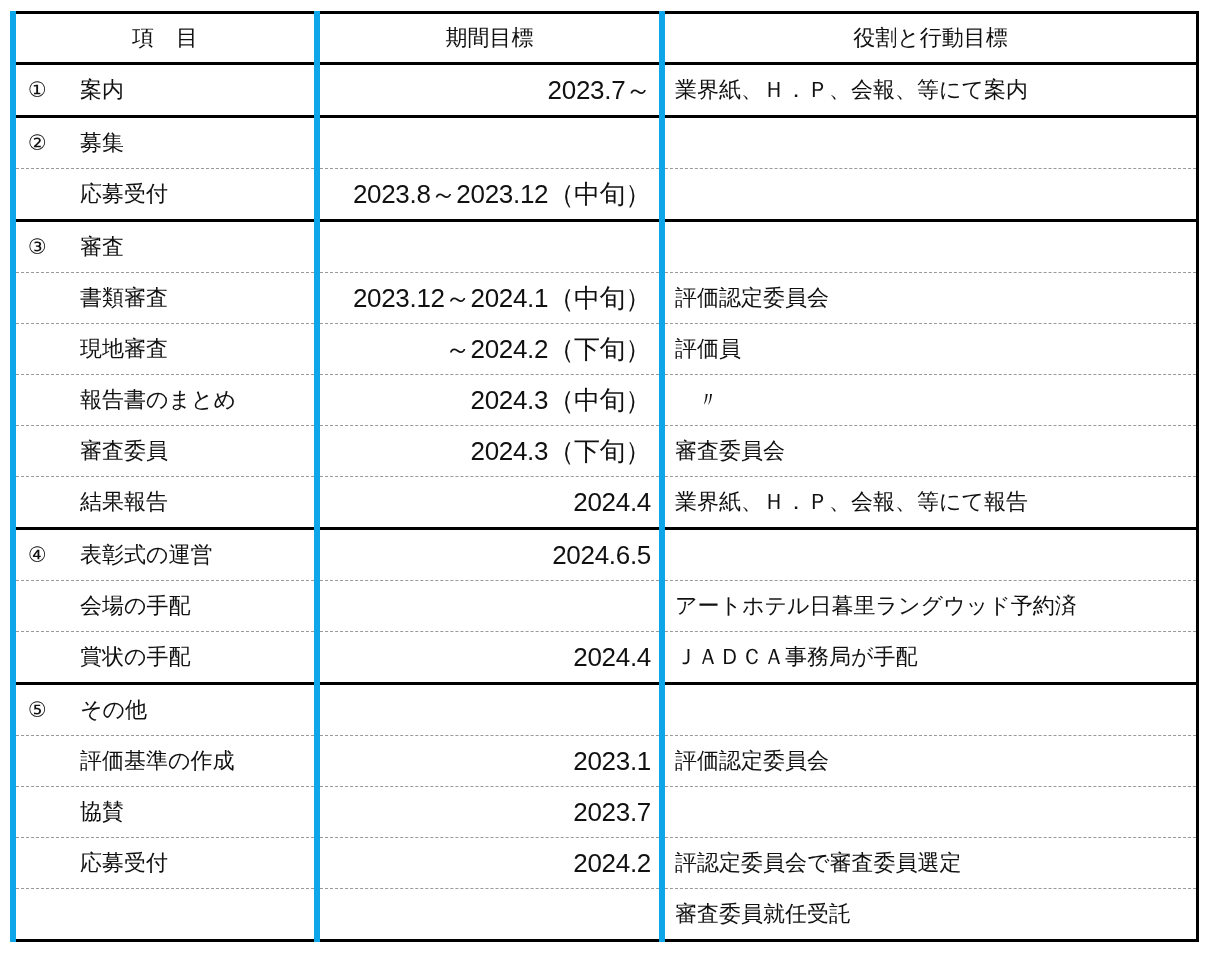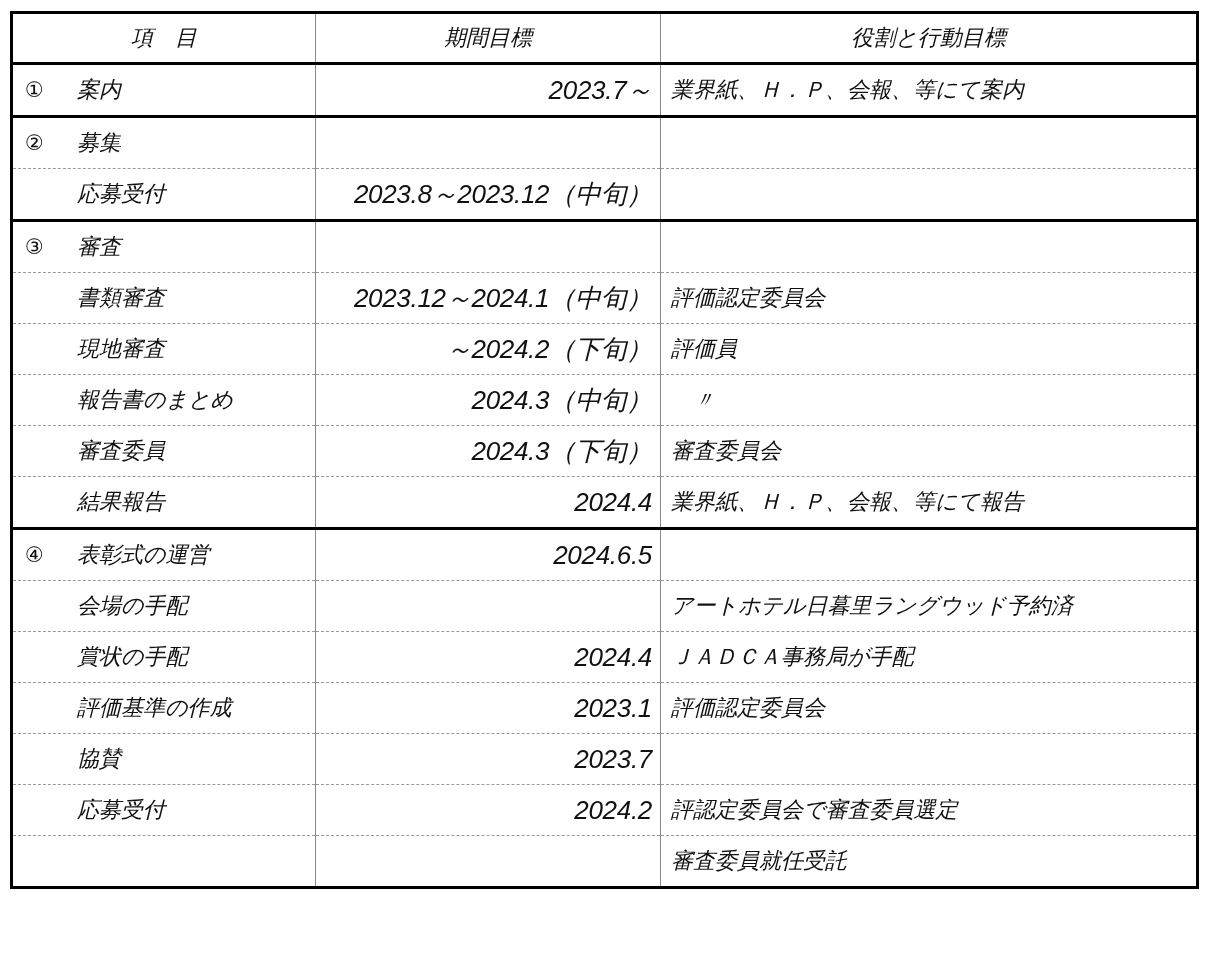--- a/index.html
+++ b/index.html
@@ -2,22 +2,22 @@
 <html><head>
 <meta charset="utf-8">
 <style>
   html, body { margin: 0; padding: 0; background: #ffffff; }
   body { width: 1214px; height: 966px; position: relative; overflow: hidden;
          font-family: "DejaVu Serif", "Liberation Serif", serif; color: #111; }
   table.sched { position: absolute; left: 10px; top: 11px; width: 1189px;
          border-collapse: collapse; border: 3px solid #000; table-layout: fixed; }
   col.c1 { width: 304px; } col.c2 { width: 345px; } col.c3 { width: auto; }
   td, th { height: 50px; padding: 0; font-size: 22px; font-weight: normal;
-           border-left: 1px solid #0ea5e9; border-right: 1px solid #888;
-           border-top: 1px dashed #9a9a9a; vertical-align: middle; white-space: nowrap; overflow: hidden; font-style: italic; }
+           border-left: 6px solid #0ea5e9; border-right: 1px solid #888;
+           border-top: 1px dashed #9a9a9a; vertical-align: middle; white-space: nowrap; overflow: hidden; }
   th { text-align: center; font-size: 22px; }
   tr.head th { border-bottom: 3px solid #000; height: 48px; }
   tr.section-start td { border-top: 3px solid #000; }
   tr.first-after-head td { border-top: none; }
   td.item { padding-left: 12px; }
   td.item .num { display: inline-block; width: 52px; font-family: "DejaVu Sans", sans-serif; font-size: 21px; }
   td.item .indent { display: inline-block; width: 52px; }
   td.period { text-align: right; padding-right: 8px; font-family: "Liberation Sans", sans-serif; font-size: 26px; letter-spacing: -0.3px; }
   td.role { padding-left: 10px; }
 </style>
@@ -96,20 +96,25 @@
       <td class="item"><span class="indent"></span><span>会場の手配</span></td>
       <td class="period"></td>
       <td class="role">アートホテル日暮里ラングウッド予約済</td>
     </tr>
     <tr>
       <td class="item"><span class="indent"></span><span>賞状の手配</span></td>
       <td class="period">2024.4</td>
       <td class="role">ＪＡＤＣＡ事務局が手配</td>
     </tr>
 
+    <tr class="section-start">
+      <td class="item"><span class="num">⑤</span><span>その他</span></td>
+      <td class="period"></td>
+      <td class="role"></td>
+    </tr>
     <tr>
       <td class="item"><span class="indent"></span><span>評価基準の作成</span></td>
       <td class="period">2023.1</td>
       <td class="role">評価認定委員会</td>
     </tr>
     <tr>
       <td class="item"><span class="indent"></span><span>協賛</span></td>
       <td class="period">2023.7</td>
       <td class="role"></td>
     </tr>

